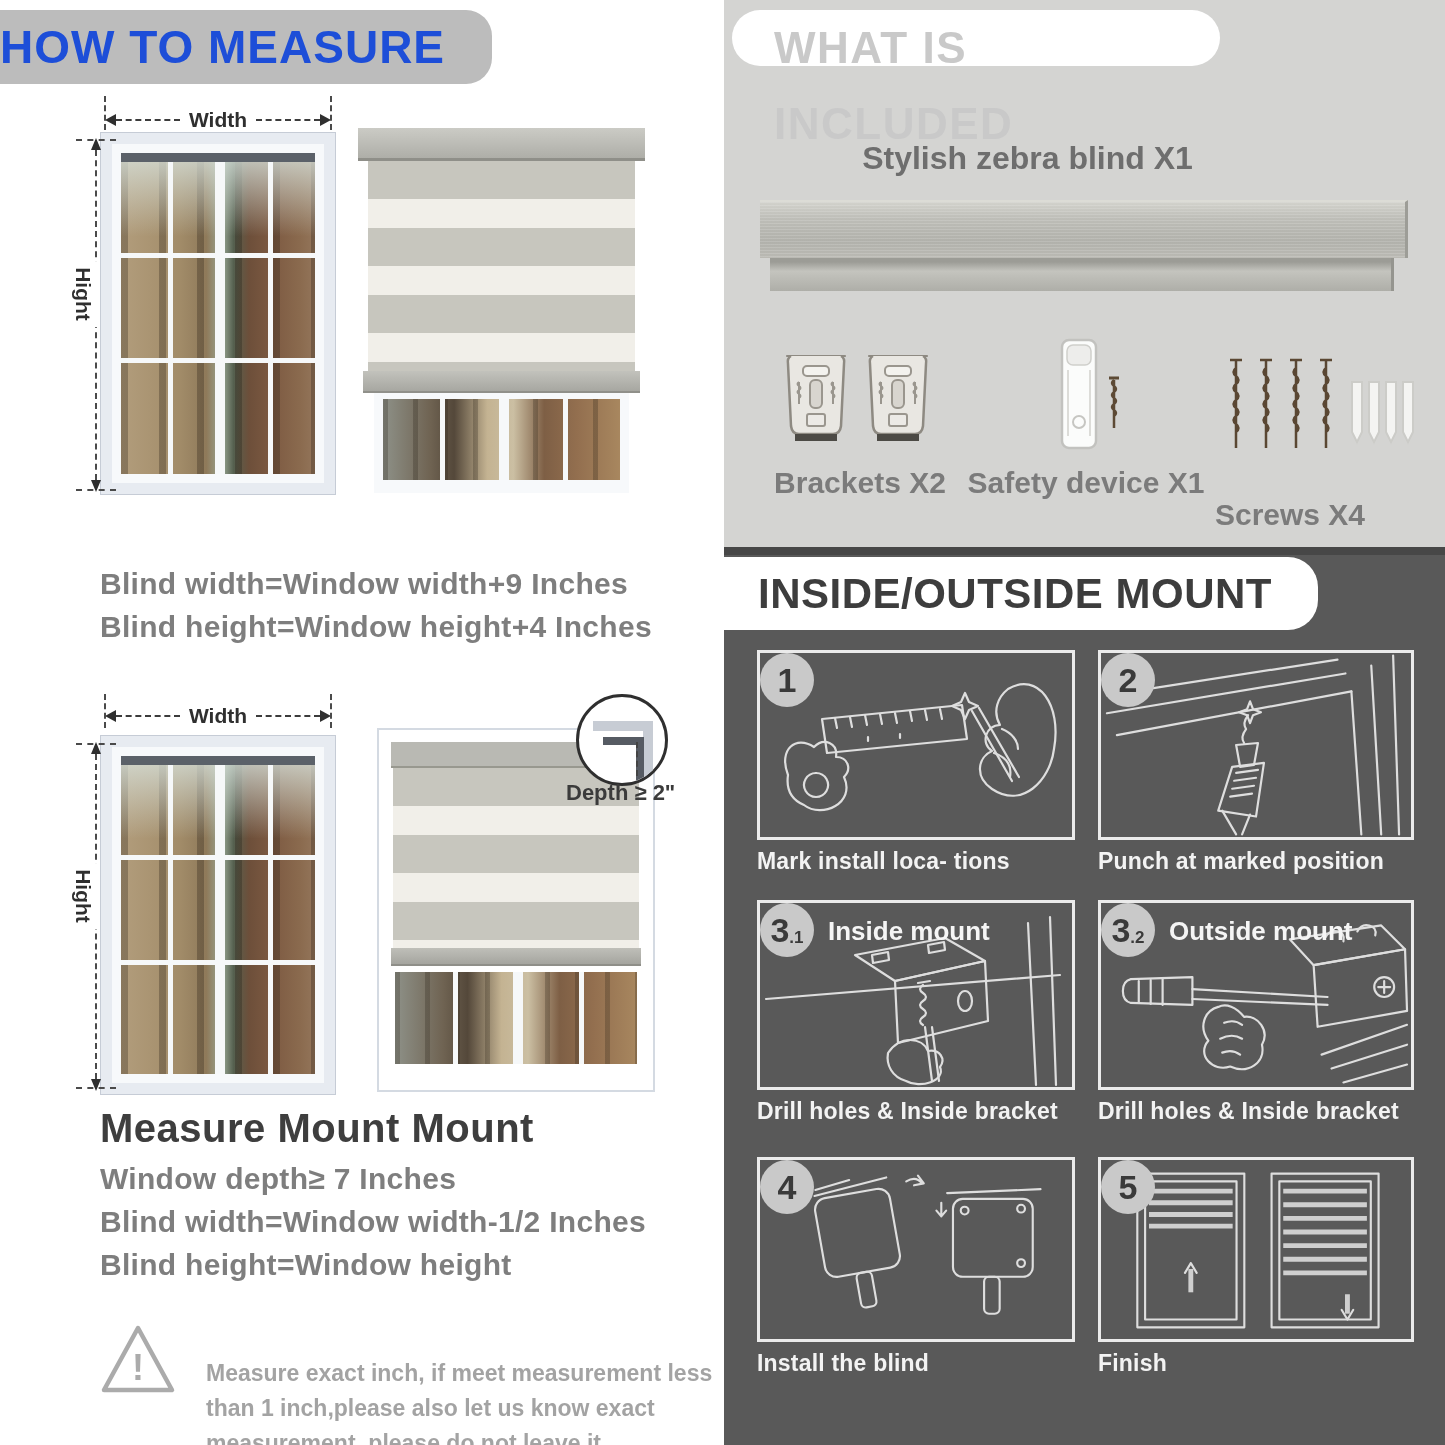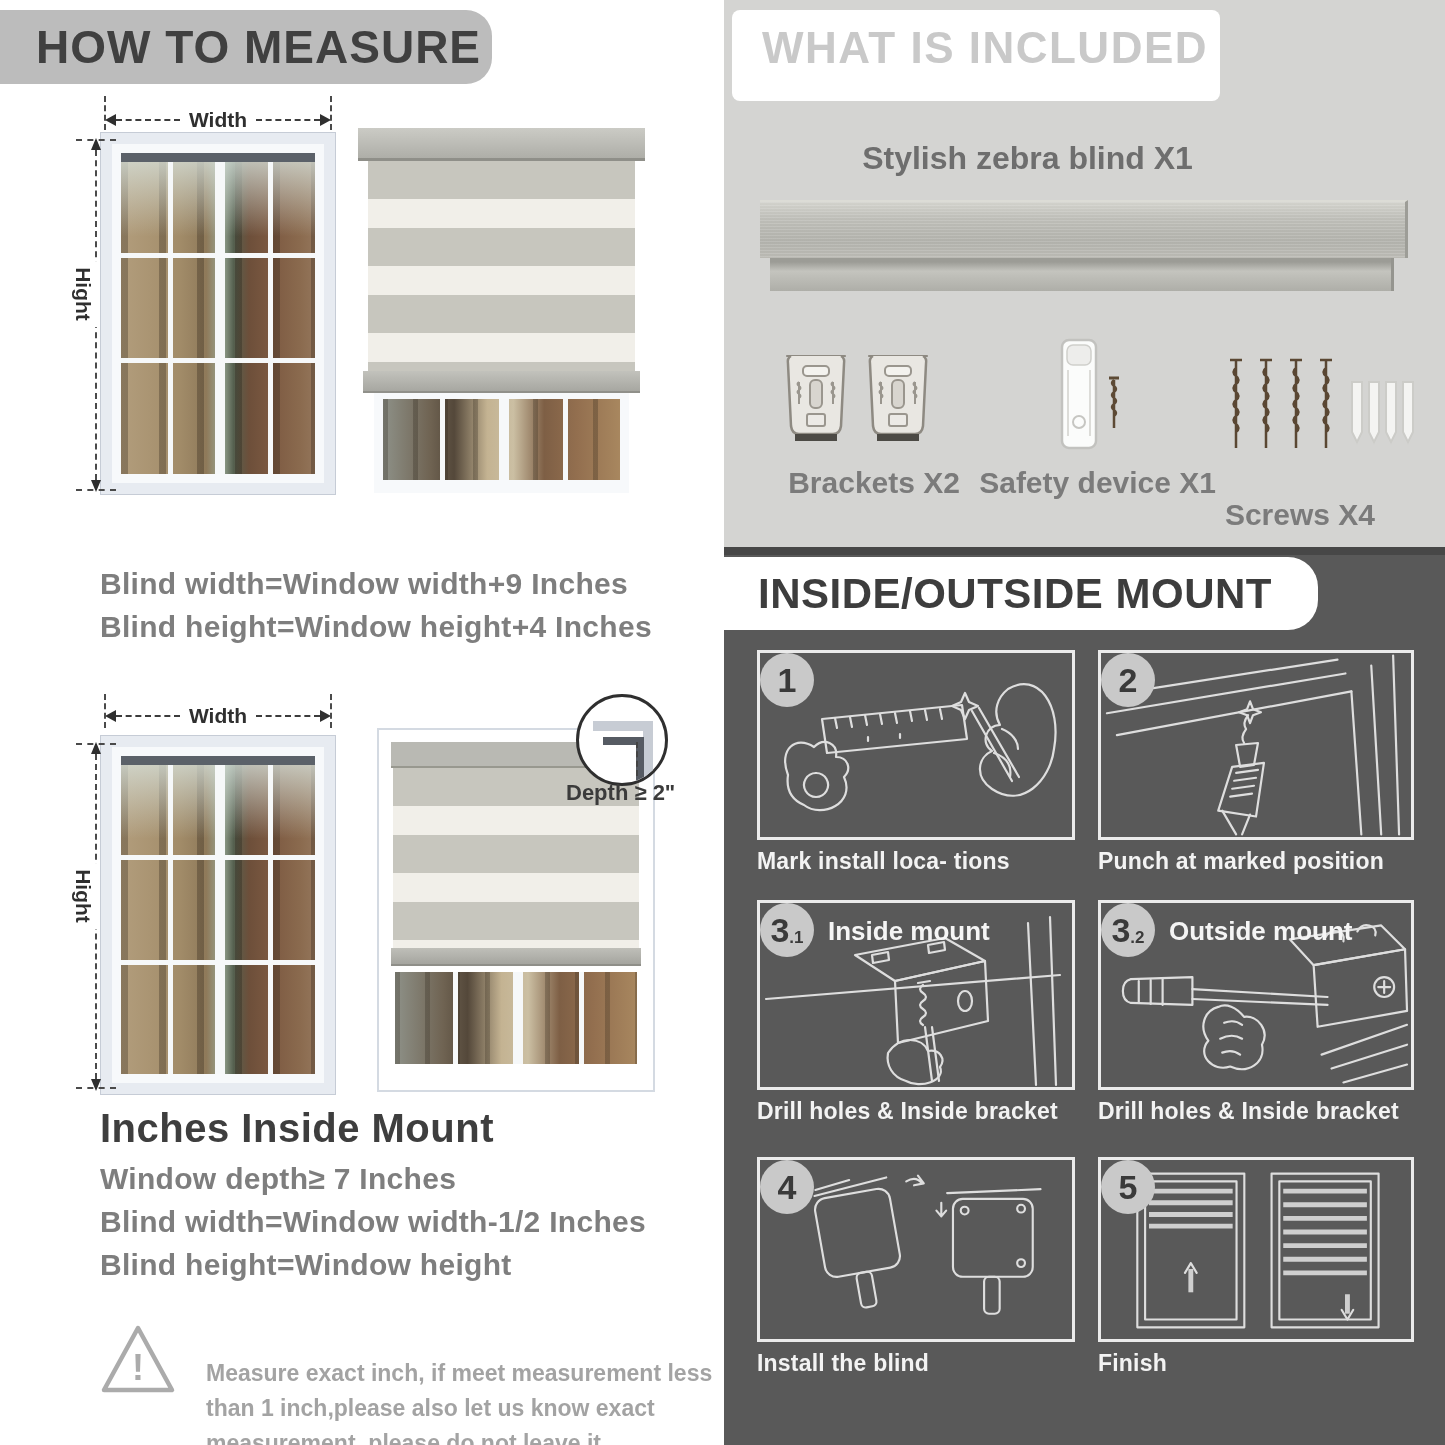--- a/index.html
+++ b/index.html
@@ -2,24 +2,24 @@
 <html><head>
 <meta charset="utf-8">
 <style>
   html,body{margin:0;padding:0;background:#ffffff;}
   #canvas{position:relative;width:1445px;height:1445px;overflow:hidden;background:#ffffff;
           font-family:"Liberation Sans", sans-serif;}
   .abs{position:absolute;}
 
   
   .howto-bar{left:0;top:10px;width:492px;height:74px;background:#bcbcbc;border-radius:0 26px 26px 0;
-             color:#404040;font-size:46px;font-weight:bold;line-height:74px;padding-left:36px;
+             color:#1d4ed8;font-size:46px;font-weight:bold;line-height:74px;
              letter-spacing:1px;box-sizing:border-box;}
-  .included-bar{left:732px;top:10px;width:488px;height:91px;background:#ffffff;border-radius:8px;
-             color:#c9c9c9;font-size:44px;font-weight:bold;line-height:76px;padding-left:30px;
+  .included-bar{left:732px;top:10px;width:488px;height:56px;background:#ffffff;border-radius:28px;
+             color:#c9c9c9;font-size:44px;font-weight:bold;line-height:76px;padding-left:42px;
              letter-spacing:1.5px;box-sizing:border-box;}
   .mount-bar{left:724px;top:557px;width:594px;height:73px;background:#ffffff;border-radius:0 30px 30px 0;
              color:#3d3d3d;font-size:42px;font-weight:bold;line-height:73px;padding-left:34px;
              letter-spacing:.5px;box-sizing:border-box;z-index:3;}
 
   
   .panel-top{left:724px;top:0;width:721px;height:547px;background:#d4d4d2;}
   .panel-bottom{left:724px;top:547px;width:721px;height:898px;background:#595959;}
   .panel-bottom::before{content:"";position:absolute;left:0;top:0;width:100%;height:8px;background:#474747;}
 
@@ -92,21 +92,21 @@
 
   
   .product-title{left:724px;top:140px;width:607px;text-align:center;font-size:32px;font-weight:bold;color:#6e6e6e;}
   .headrail{left:760px;top:200px;width:648px;height:58px;
       background:repeating-linear-gradient(180deg, rgba(255,255,255,.14) 0 1px, rgba(0,0,0,0) 1px 3px),
                  linear-gradient(180deg,#d2d2cc 0%,#bdbdb7 30%,#b1b1ab 70%,#bab9b3 100%);
       border-top:2px solid #dcdcd6;border-right:3px solid #9d9d97;box-sizing:border-box;}
   .headrail2{left:770px;top:258px;width:624px;height:33px;
       background:linear-gradient(180deg,#9c9c96 0 4px,#c4c4be 40%,#aeaea8 100%);
       border-right:3px solid #95958f;box-sizing:border-box;}
-  .part-label{font-size:30px;font-weight:bold;color:#7b7b7b;text-align:right;white-space:nowrap;}
+  .part-label{font-size:30px;font-weight:bold;color:#7b7b7b;text-align:center;white-space:nowrap;}
 
   
   .step-box{border:3px solid #ebebeb;box-sizing:border-box;}
   .badge{position:absolute;left:0;top:0;width:54px;height:54px;border-radius:50%;background:#c9c9c9;
          display:flex;align-items:center;justify-content:center;z-index:2;}
   .badge .num{font-size:34px;font-weight:bold;color:#3a3a3a;line-height:1;}
   .badge .sub{font-size:17px;font-weight:bold;color:#3a3a3a;align-self:flex-end;margin-bottom:9px;}
   .step-title{position:absolute;left:68px;top:13px;color:#f5f5f5;font-size:26px;font-weight:bold;z-index:2;white-space:nowrap;}
   .step-cap{position:absolute;color:#f3f3f3;font-size:23px;font-weight:bold;letter-spacing:.2px;white-space:nowrap;}
   .sketch{position:absolute;inset:0;width:100%;height:100%;}
@@ -214,21 +214,21 @@
     </div>
   </div>
 
   <div class="abs circle-callout">
     <div class="cd-outer"></div>
     <div class="cd-inner"></div>
     <div class="cd-dash"></div>
   </div>
   <div class="abs depth-label">Depth ≥ 2"</div>
 
-  <div class="abs h-big" style="left:100px;top:1106px;">Inches Inside Mount</div>
+  <div class="abs h-big" style="left:100px;top:1106px;">Measure Mount Mount</div>
   <div class="abs h-line" style="left:100px;top:1162px;">Window depth≥ 7 Inches</div>
   <div class="abs h-line" style="left:100px;top:1205px;text-align:right;">Blind width=Window width-1/2 Inches</div>
   <div class="abs h-line" style="left:100px;top:1248px;">Blind height=Window height</div>
 
   <svg class="abs" style="left:98px;top:1320px;" width="80" height="78" viewBox="0 0 80 78">
     <path d="M40 8 L74 70 L6 70 Z" stroke="#ababab" stroke-width="4.5" fill="none" stroke-linejoin="round"></path>
     <text x="40" y="60" text-anchor="middle" font-size="36" font-weight="bold" fill="#ababab" font-family="Liberation Sans, sans-serif">!</text>
   </svg>
   <div class="abs warn-text" style="left:206px;top:1318px;margin-top:38px;">
     <span>Measure exact inch, if meet measurement less</span>

